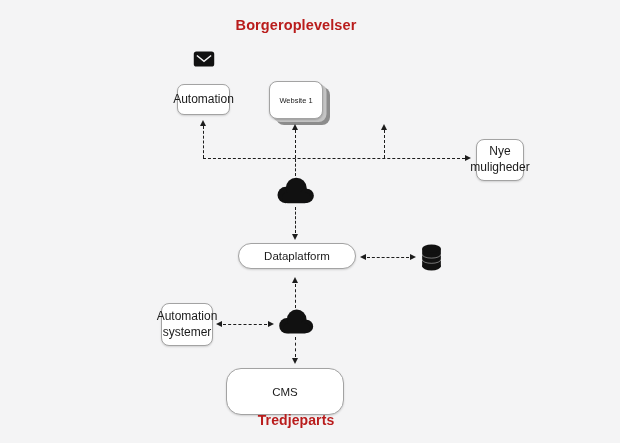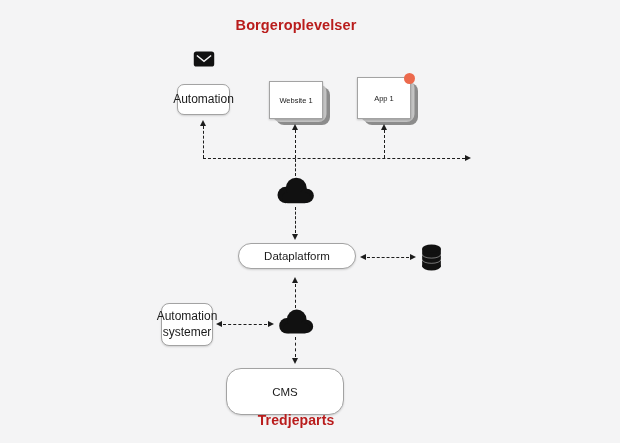--- a/index.html
+++ b/index.html
@@ -40,21 +40,21 @@
 
   
   .stack{position:absolute}
   #stack-website{left:269px;top:81px;width:54px;height:38px}
   #stack-app{left:357px;top:77px;width:54px;height:42px}
   .stack .layer{position:absolute;inset:0;border-radius:8px}
   .stack .layer-2{transform:translate(7px,6px);background:var(--stack-layer-2)}
   .stack .layer-1{transform:translate(3.5px,3px);background:var(--stack-layer-1)}
   .stack .face{
     position:absolute;inset:0;background:var(--node-bg);border:1px solid var(--node-border);
-    border-radius:0;display:flex;align-items:center;justify-content:center;
+    border-radius:8px;display:flex;align-items:center;justify-content:center;
     font-size:7.5px;color:#1b1b1b;box-shadow:0 1px 2px rgba(0,0,0,.2);
   }
   .notif-dot{
     position:absolute;right:-4px;top:-4px;width:11px;height:11px;border-radius:50%;
     background:var(--accent-dot);z-index:3;
   }
 
   
   .dash-h{position:absolute;height:0;border-top:1px dashed var(--line)}
   .dash-v{position:absolute;width:0;border-left:1px dashed var(--line)}
@@ -85,41 +85,36 @@
   </div>
 
   <div class="stack" id="stack-website">
     <div class="layer layer-2"></div>
     <div class="layer layer-1"></div>
     <div class="face">
       <span>Website 1</span>
     </div>
   </div>
 
-  <div class="stack" id="stack-app">
-    <div class="layer layer-2"></div>
-    <div class="layer layer-1"></div>
-    <div class="face">
-      <span>App 1</span>
-    </div>
-    <div class="notif-dot"></div>
-  </div>
 
   <span class="ah ah-up" style="left:200px;top:120px"></span>
   <div class="dash-v" style="left:203px;top:126px;height:32px"></div>
 
   <span class="ah ah-up" style="left:292px;top:124px"></span>
   <div class="dash-v" style="left:295px;top:130px;height:28px"></div>
 
   <span class="ah ah-up" style="left:381px;top:124px"></span>
   <div class="dash-v" style="left:384px;top:130px;height:28px"></div>
 
   <div class="dash-h" style="left:203px;top:158px;width:262px"></div>
   <span class="ah ah-right" style="left:465px;top:154.5px"></span>
 
+  <div class="node small-node" id="node-nye">
+    <span>Nye muligheder</span>
+  </div>
 
   <div class="dash-v" style="left:295px;top:159px;height:17px"></div>
 
   <svg class="icon-abs" style="left:273px;top:175px" width="45" height="31" viewBox="0 0 60 40">
     <circle cx="17" cy="26" r="11" fill="var(--icon)"></circle>
     <circle cx="31" cy="17" r="14" fill="var(--icon)"></circle>
     <circle cx="45" cy="27" r="9.5" fill="var(--icon)"></circle>
     <rect x="12" y="22" width="38" height="15" rx="7.5" fill="var(--icon)"></rect>
   </svg>
 

